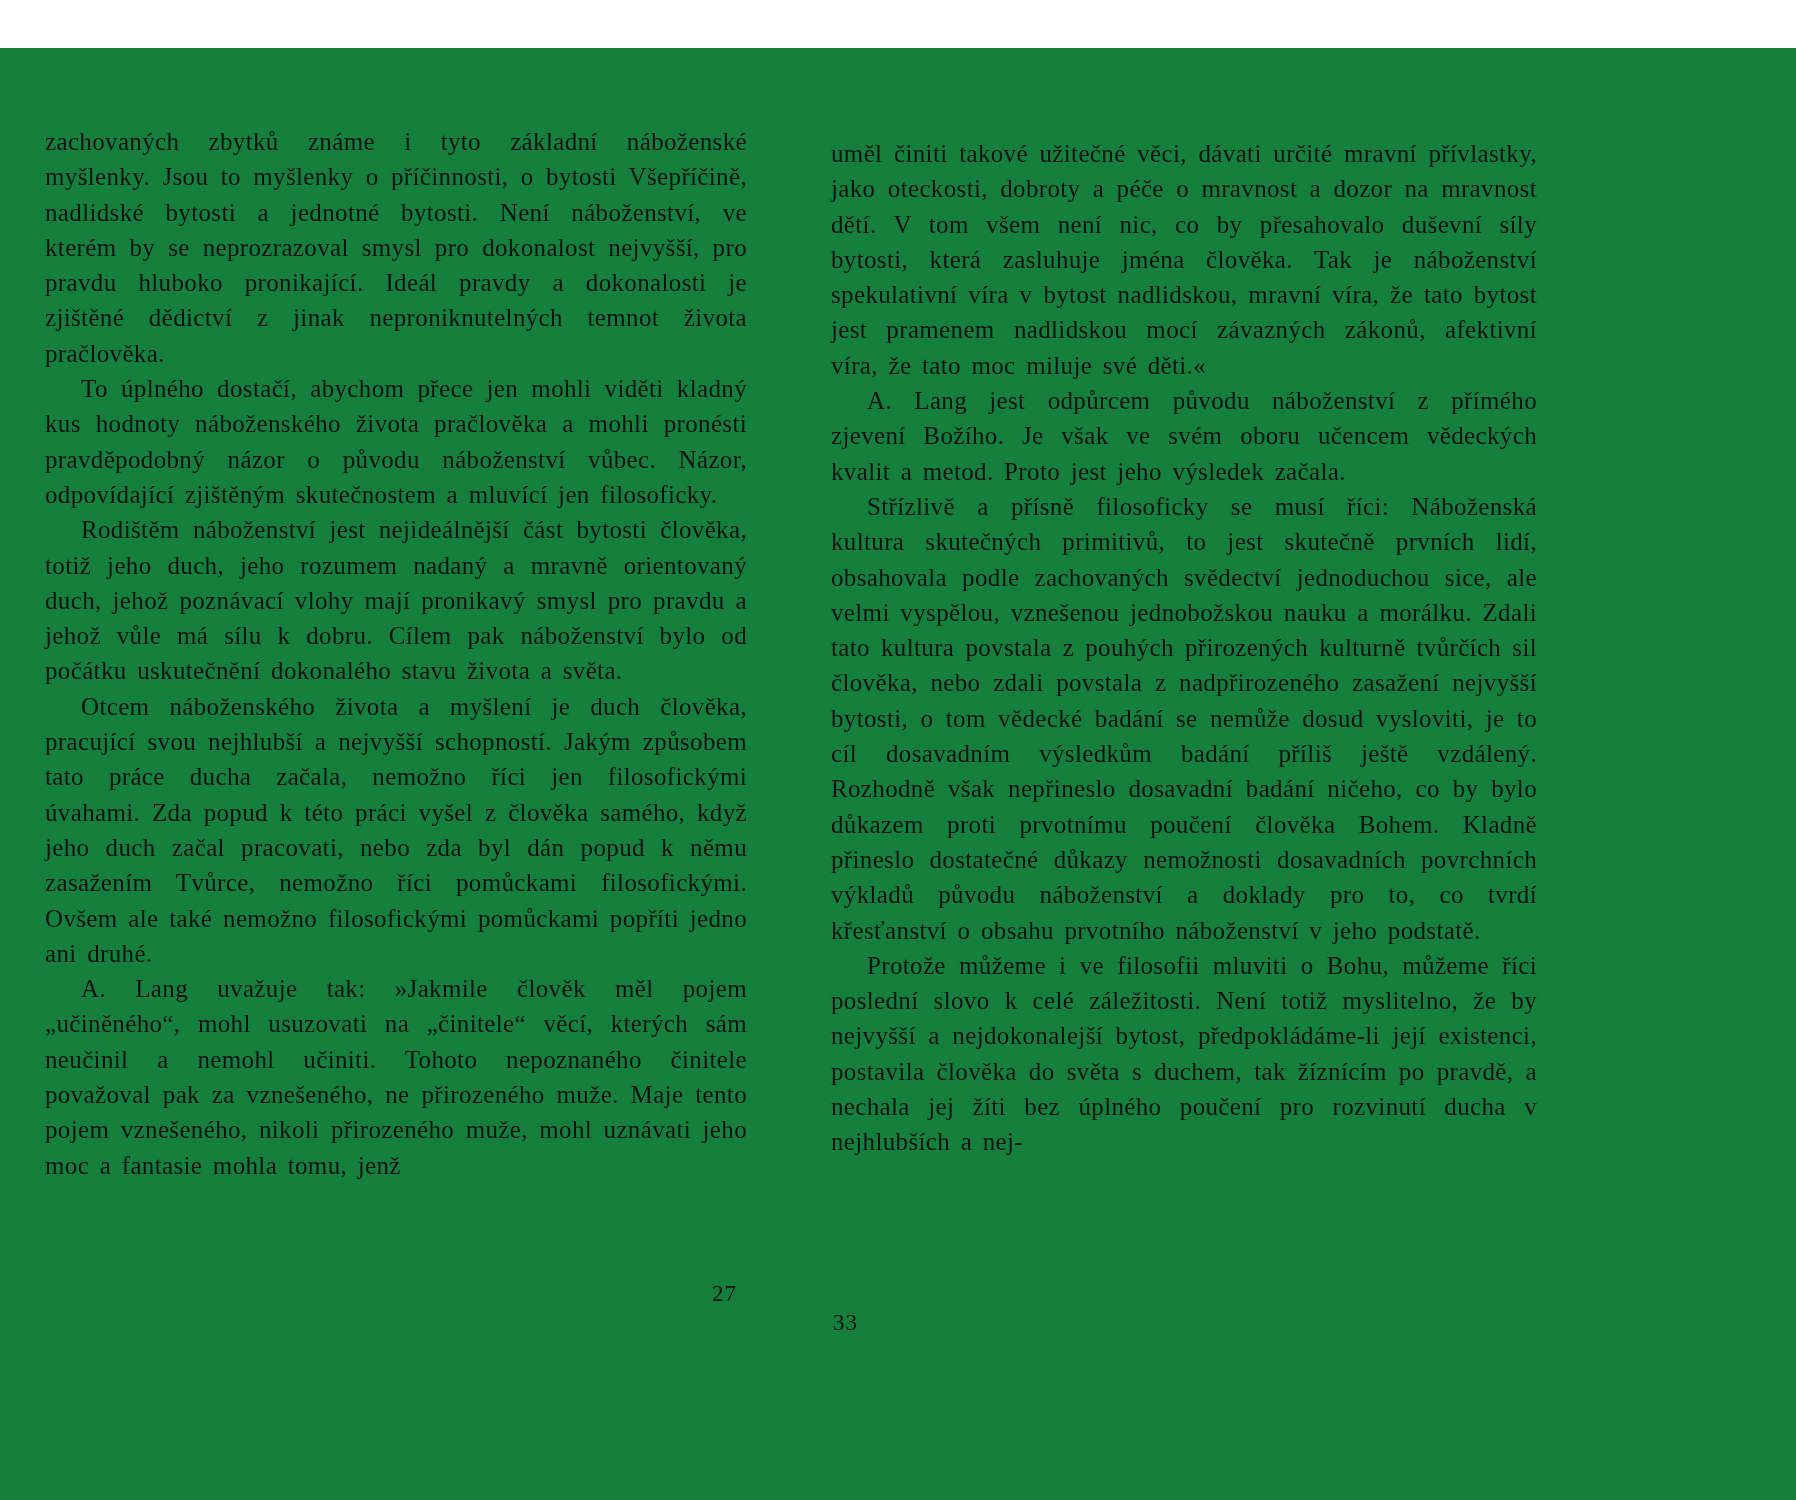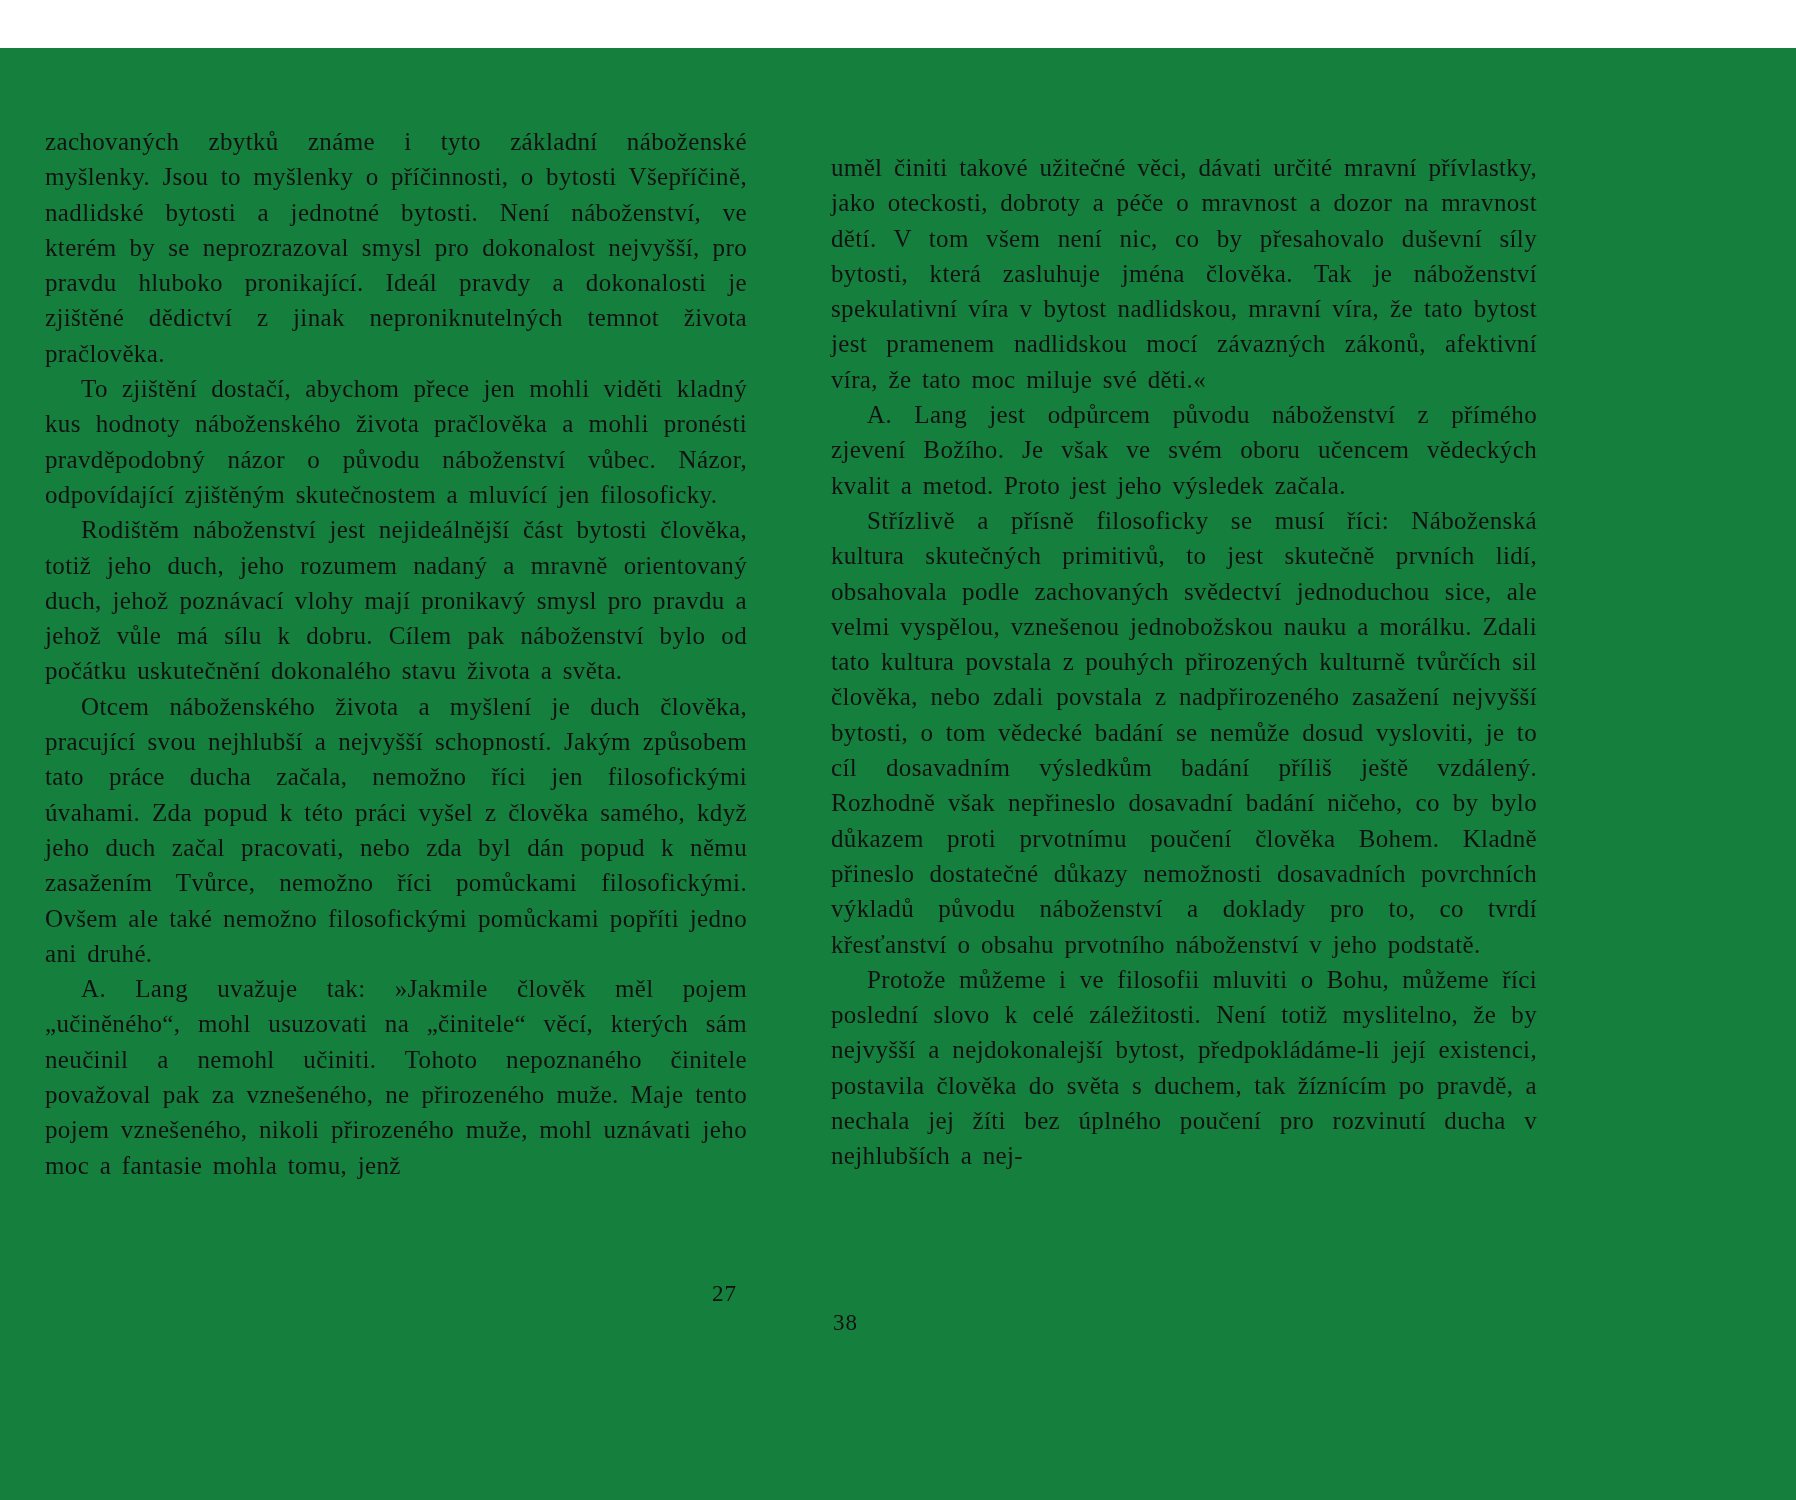--- a/index.html
+++ b/index.html
@@ -29,21 +29,21 @@
   .page-right {
     left: 831px;
     width: 706px;
   }
   .page-text {
     position: absolute;
     left: 0;
     width: 100%;
   }
   .page-left .page-text  { top: 76px; }
-  .page-right .page-text { top: 102px; }
+  .page-right .page-text { top: 88px; }
   .page-text p {
     margin: 0;
     font-size: 25px;
     line-height: 35.3px;
     text-align: justify;
     letter-spacing: 0.35px;
     word-spacing: 4px;
   }
   .page-text p.indent {
     text-indent: 36px;
@@ -58,33 +58,33 @@
   #num-right { left: 833px; top: 1262px; }
 </style>
 </head>
 <body>
 
 <div class="spread">
 
   <section class="page page-left">
     <div class="page-text" id="left-text">
         <p>zachovaných zbytků známe i tyto základní náboženské myšlenky. Jsou to myšlenky o příčinnosti, o bytosti Všepříčině, nadlidské bytosti a jednotné bytosti. Není náboženství, ve kterém by se neprozrazoval smysl pro dokonalost nejvyšší, pro pravdu hluboko pronikající. Ideál pravdy a dokonalosti je zjištěné dědictví z jinak neproniknutelných temnot života pračlověka.</p>
-        <p class="indent">To zjištění dostačí, abychom přece jen mohli viděti kladný kus hodnoty náboženského života pračlověka a mohli pronésti pravděpodobný názor o původu náboženství vůbec. Názor, odpovídající zjištěným skutečnostem a mluvící jen filosoficky.</p>
+        <p class="indent">To úplného dostačí, abychom přece jen mohli viděti kladný kus hodnoty náboženského života pračlověka a mohli pronésti pravděpodobný názor o původu náboženství vůbec. Názor, odpovídající zjištěným skutečnostem a mluvící jen filosoficky.</p>
         <p class="indent">Rodištěm náboženství jest nejideálnější část bytosti člověka, totiž jeho duch, jeho rozumem nadaný a mravně orientovaný duch, jehož poznávací vlohy mají pronikavý smysl pro pravdu a jehož vůle má sílu k dobru. Cílem pak náboženství bylo od počátku uskutečnění dokonalého stavu života a světa.</p>
         <p class="indent">Otcem náboženského života a myšlení je duch člověka, pracující svou nejhlubší a nejvyšší schopností. Jakým způsobem tato práce ducha začala, nemožno říci jen filosofickými úvahami. Zda popud k této práci vyšel z člověka samého, když jeho duch začal pracovati, nebo zda byl dán popud k němu zasažením Tvůrce, nemožno říci pomůckami filosofickými. Ovšem ale také nemožno filosofickými pomůckami popříti jedno ani druhé.</p>
         <p class="indent">A. Lang uvažuje tak: »Jakmile člověk měl pojem „učiněného“, mohl usuzovati na „činitele“ věcí, kterých sám neučinil a nemohl učiniti. Tohoto nepoznaného činitele považoval pak za vznešeného, ne přirozeného muže. Maje tento pojem vznešeného, nikoli přirozeného muže, mohl uznávati jeho moc a fantasie mohla tomu, jenž</p>
       </div>
   </section>
 
   <section class="page page-right">
     <div class="page-text" id="right-text">
         <p>uměl činiti takové užitečné věci, dávati určité mravní přívlastky, jako oteckosti, dobroty a péče o mravnost a dozor na mravnost dětí. V tom všem není nic, co by přesahovalo duševní síly bytosti, která zasluhuje jména člověka. Tak je náboženství spekulativní víra v bytost nadlidskou, mravní víra, že tato bytost jest pramenem nadlidskou mocí závazných zákonů, afektivní víra, že tato moc miluje své děti.«</p>
         <p class="indent">A. Lang jest odpůrcem původu náboženství z přímého zjevení Božího. Je však ve svém oboru učencem vědeckých kvalit a metod. Proto jest jeho výsledek začala.</p>
         <p class="indent">Střízlivě a přísně filosoficky se musí říci: Náboženská kultura skutečných primitivů, to jest skutečně prvních lidí, obsahovala podle zachovaných svědectví jednoduchou sice, ale velmi vyspělou, vznešenou jednobožskou nauku a morálku. Zdali tato kultura povstala z pouhých přirozených kulturně tvůrčích sil člověka, nebo zdali povstala z nadpřirozeného zasažení nejvyšší bytosti, o tom vědecké badání se nemůže dosud vysloviti, je to cíl dosavadním výsledkům badání příliš ještě vzdálený. Rozhodně však nepřineslo dosavadní badání ničeho, co by bylo důkazem proti prvotnímu poučení člověka Bohem. Kladně přineslo dostatečné důkazy nemožnosti dosavadních povrchních výkladů původu náboženství a doklady pro to, co tvrdí křesťanství o obsahu prvotního náboženství v jeho podstatě.</p>
         <p class="indent">Protože můžeme i ve filosofii mluviti o Bohu, můžeme říci poslední slovo k celé záležitosti. Není totiž myslitelno, že by nejvyšší a nejdokonalejší bytost, předpokládáme-li její existenci, postavila člověka do světa s duchem, tak žíznícím po pravdě, a nechala jej žíti bez úplného poučení pro rozvinutí ducha v nejhlubších a nej-</p>
       </div>
   </section>
 
   <div class="page-number" id="num-left">27</div>
 
-  <div class="page-number" id="num-right">38</div>
+  <div class="page-number" id="num-right">33</div>
 
 </div>
 
 </body></html>

